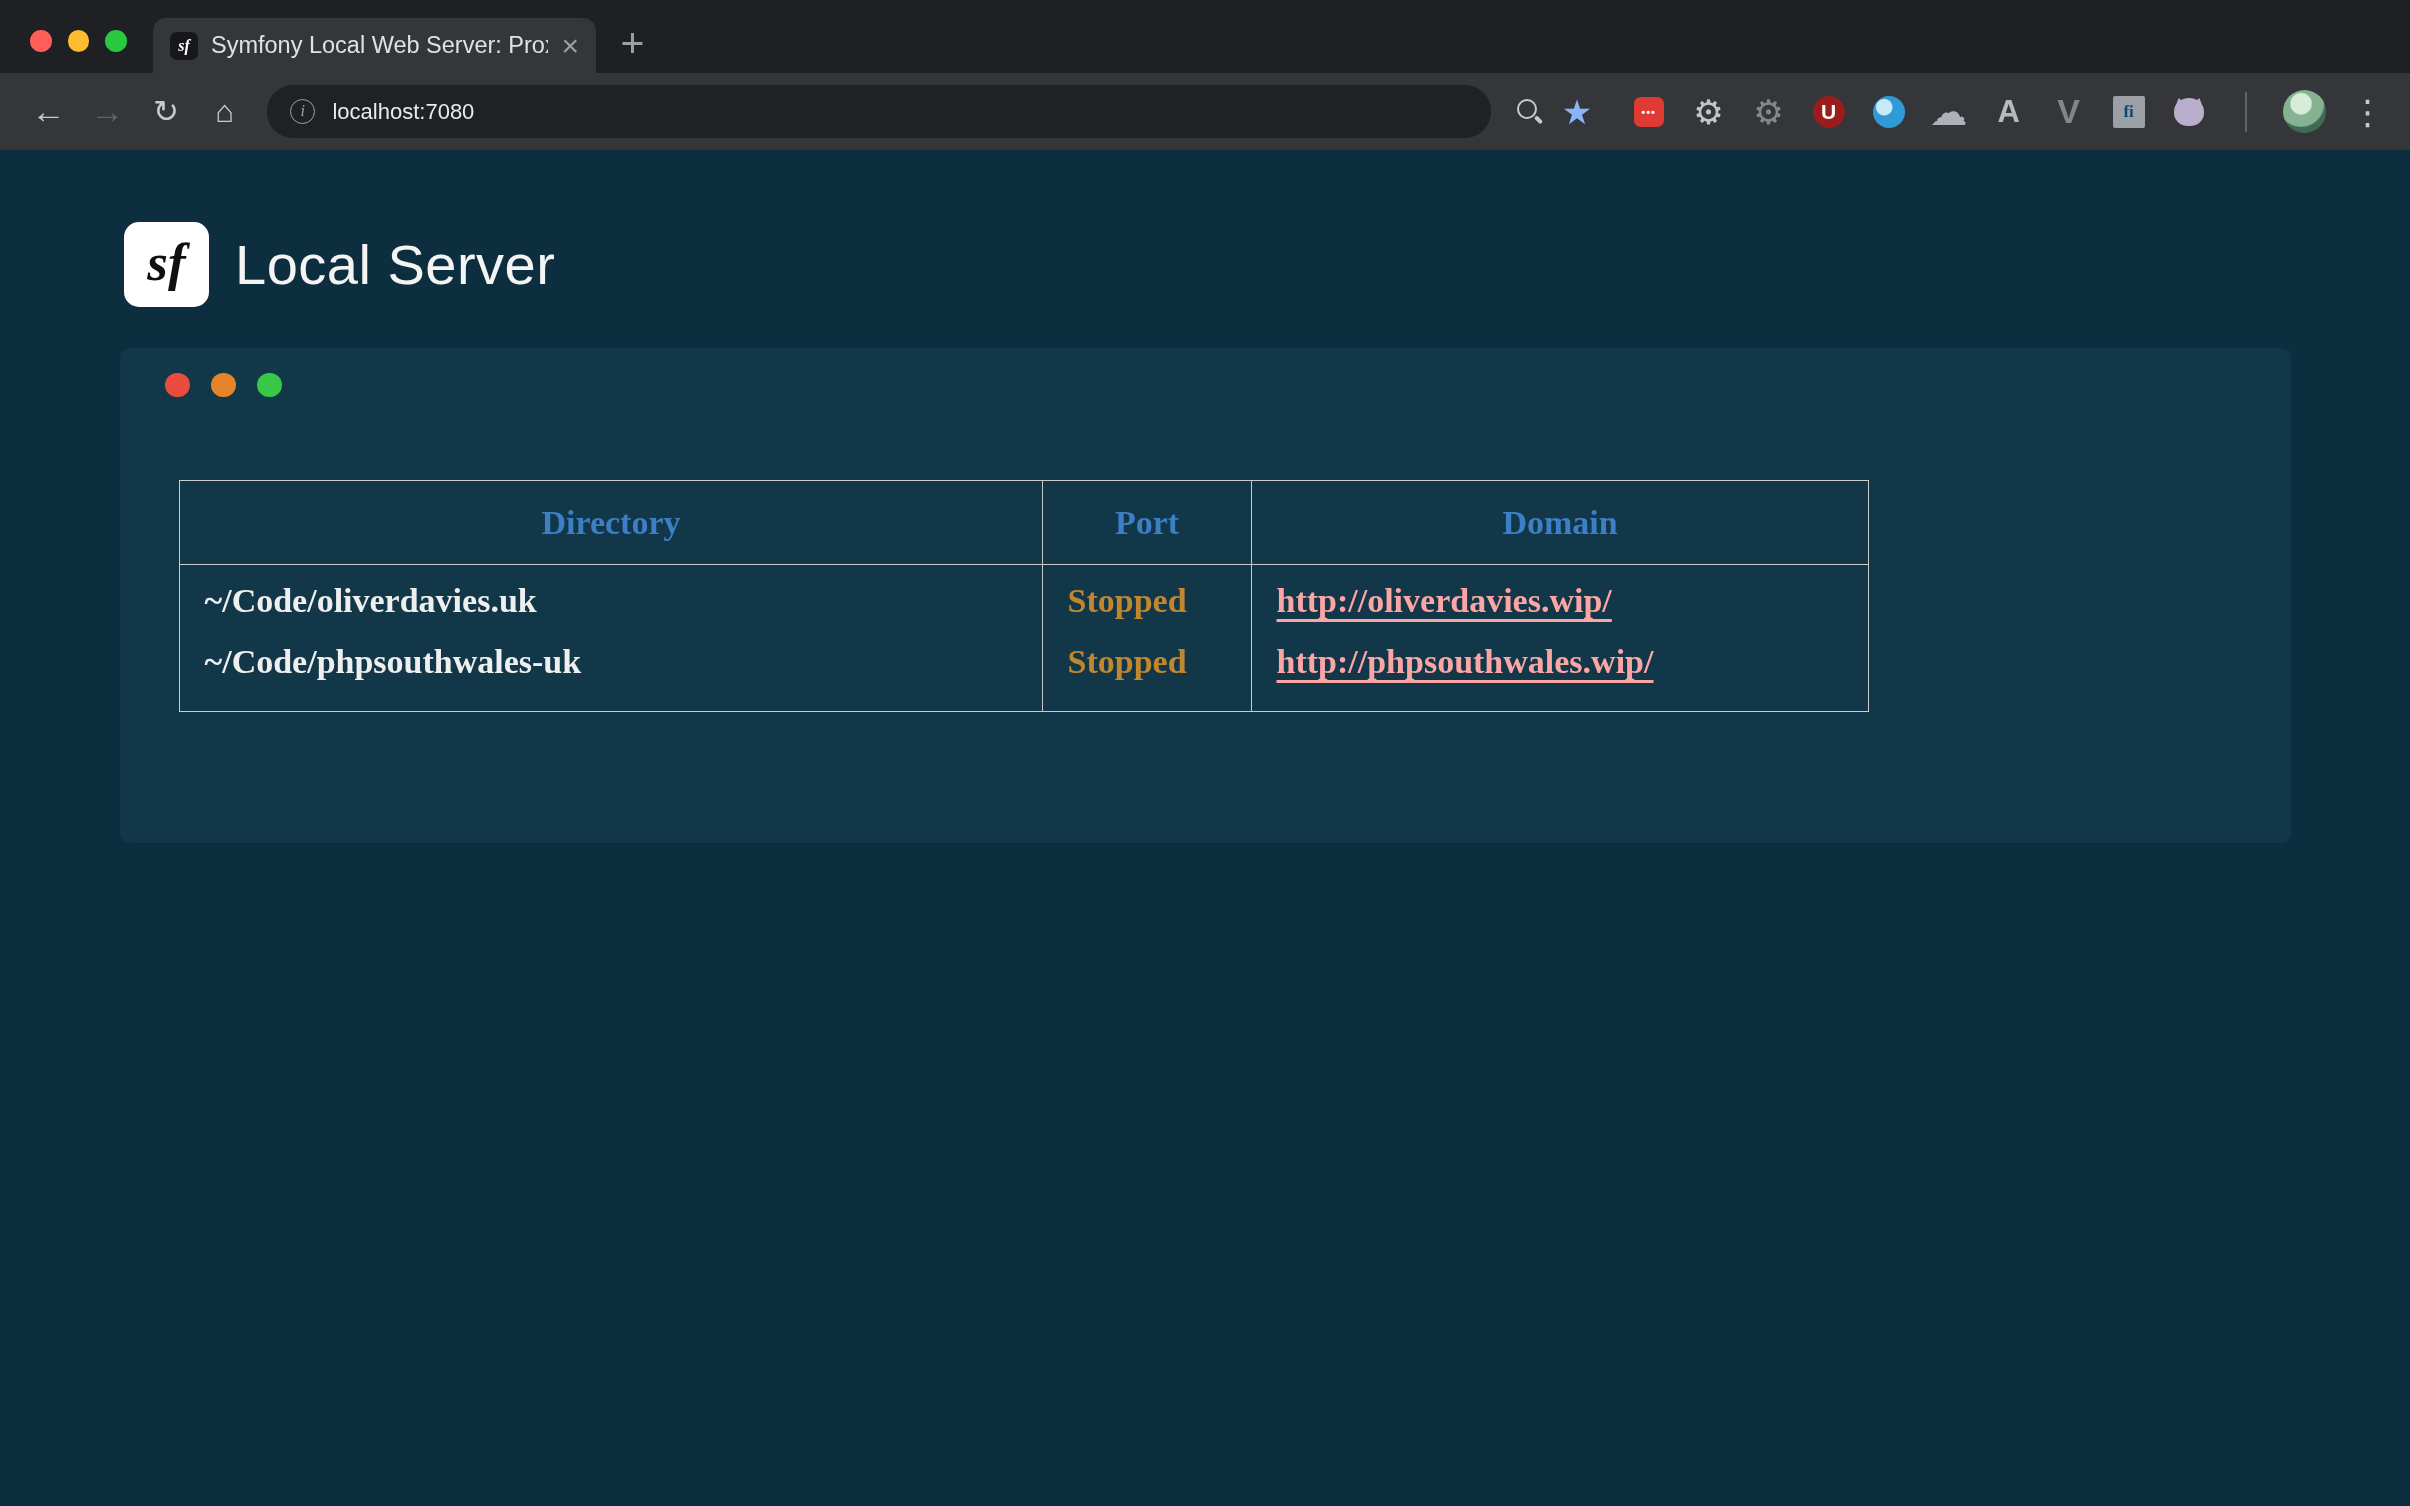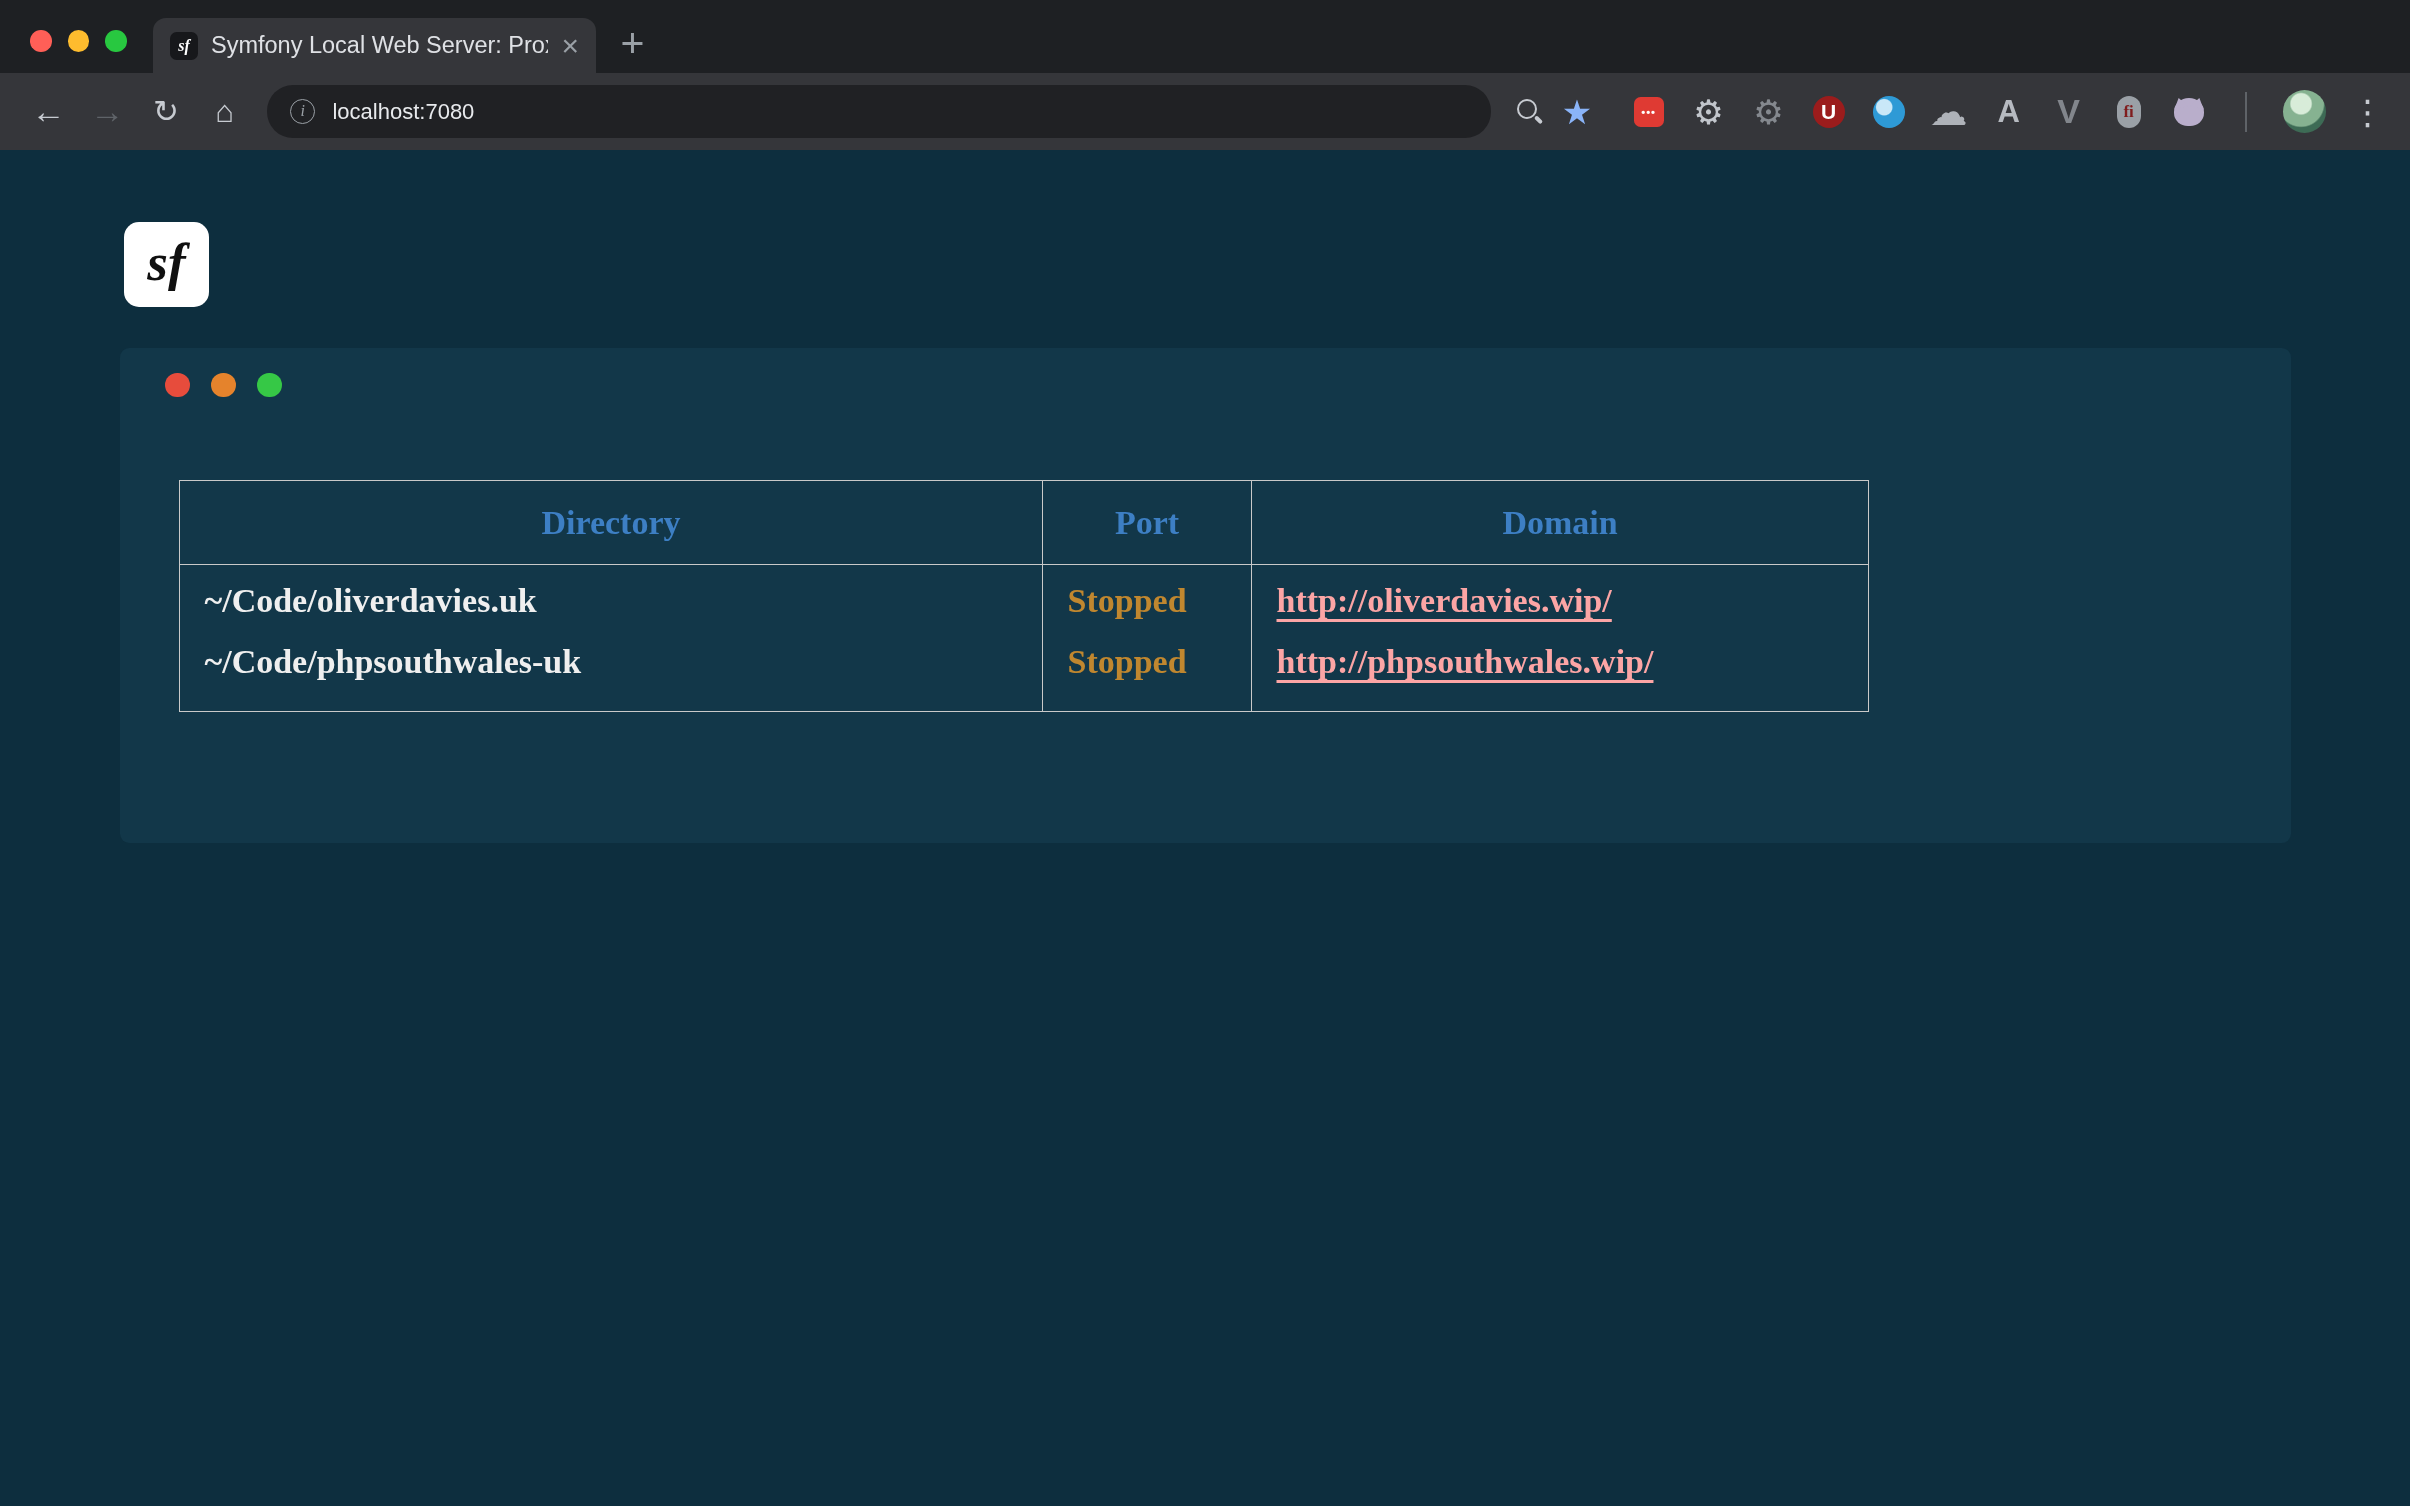--- a/index.html
+++ b/index.html
@@ -81,21 +81,21 @@
     font-weight:bold; font-size:21px; display:flex; align-items:center; justify-content:center;
   }
   .ext-blue span {
     width:32px; height:32px; border-radius:50%;
     background:radial-gradient(circle at 35% 35%, #c9e8f8 0 26%, #2e9ad6 30%);
   }
   .ext-cloud { color:#aeb2b8; font-size:38px; }
   .ext-a { color:#b6bac0; font-size:31px; font-weight:bold; }
   .ext-v { color:#82868c; font-size:34px; font-weight:bold; }
   .ext-kbd span {
-    width:24px; height:32px; border-radius:14px; background:#9aa0a6; color:#7f1d1d;
+    width:32px; height:32px; border-radius:2px; background:#9aa0a6; color:#0c4a6e;
     font-size:17px; font-weight:bold; font-family:"Liberation Serif", serif;
     display:flex; align-items:center; justify-content:center;
   }
   .ext-octocat span { position:relative; width:30px; height:28px; background:#b9aecb; border-radius:50% 50% 46% 46%; }
   .ext-octocat span::before, .ext-octocat span::after {
     content:""; position:absolute; top:-6.6px; width:0; height:0;
     border:7.5px solid transparent; border-bottom:10.4px solid #b9aecb;
   }
   .ext-octocat span::before { left:-1.9px; transform:rotate(-14deg); }
   .ext-octocat span::after  { right:-1.9px; transform:rotate(14deg); }
@@ -209,20 +209,21 @@
     <span class="sep"></span>
     <span class="avatar"></span>
     <span class="menu-icon">⋮</span>
   </div>
 </div>
 
 <div class="brand">
   <div class="logo-box">
     <span class="logo-sf">sf</span>
   </div>
+  <span class="page-title">Local Server</span>
 </div>
 
 <div class="card">
   <div class="card-dots">
     <span class="dot dot-red"></span>
     <span class="dot dot-orange"></span>
     <span class="dot dot-green"></span>
   </div>
 
   <table class="server-table">

